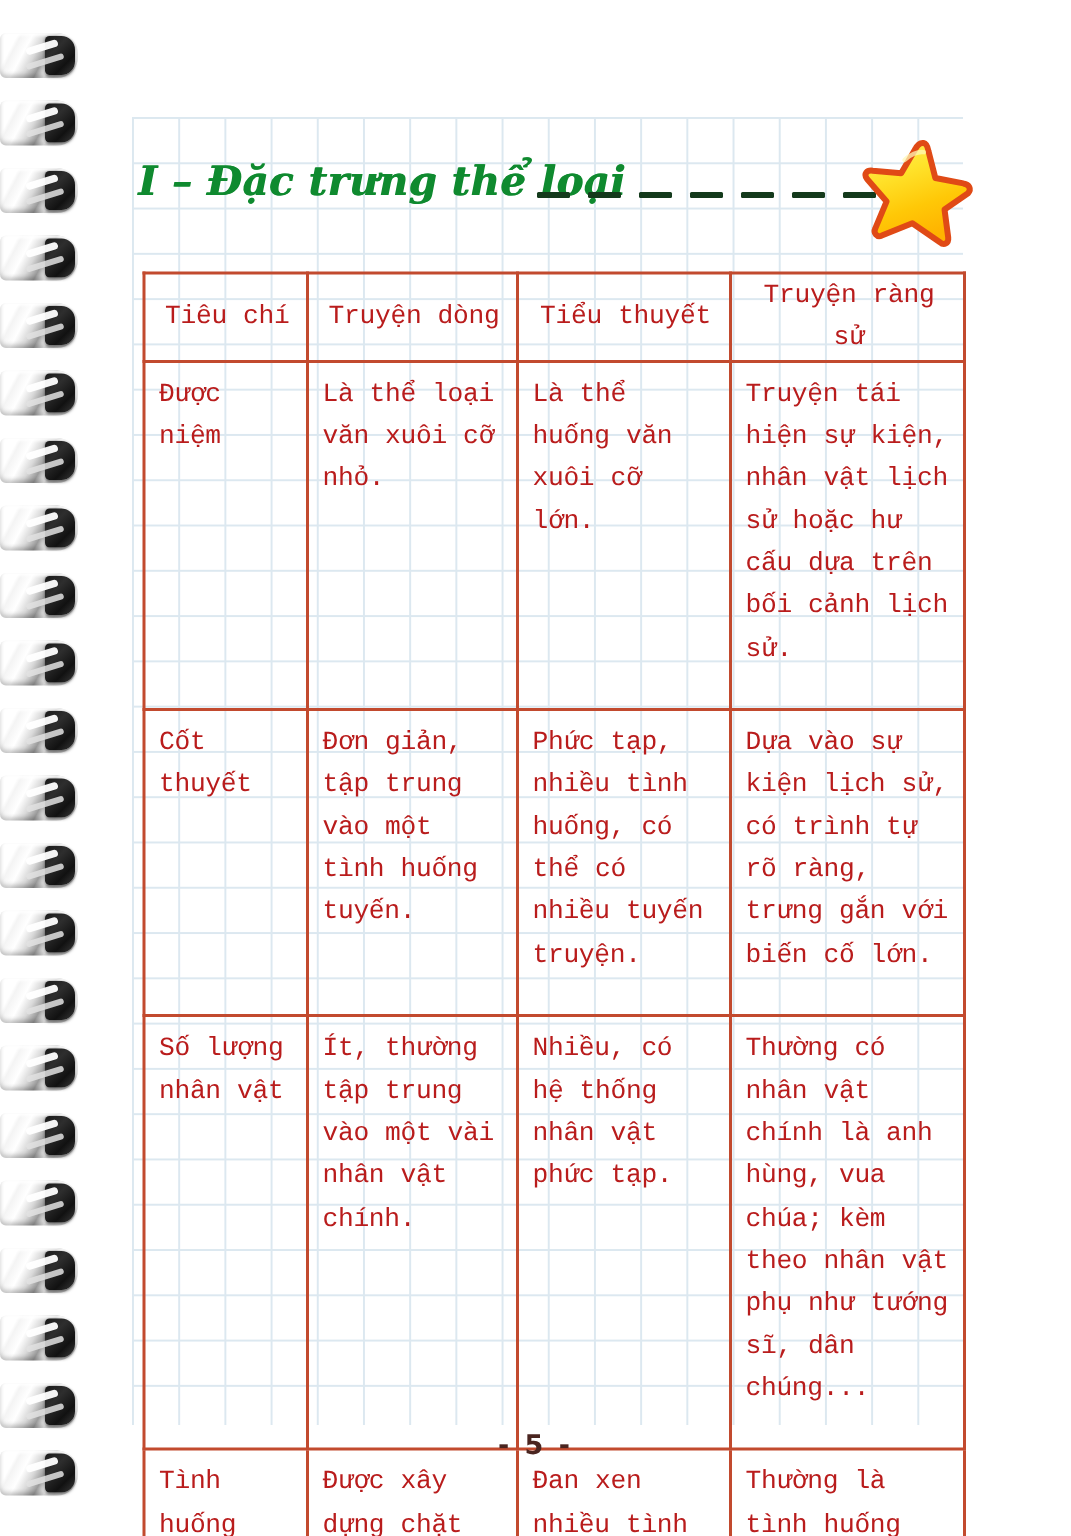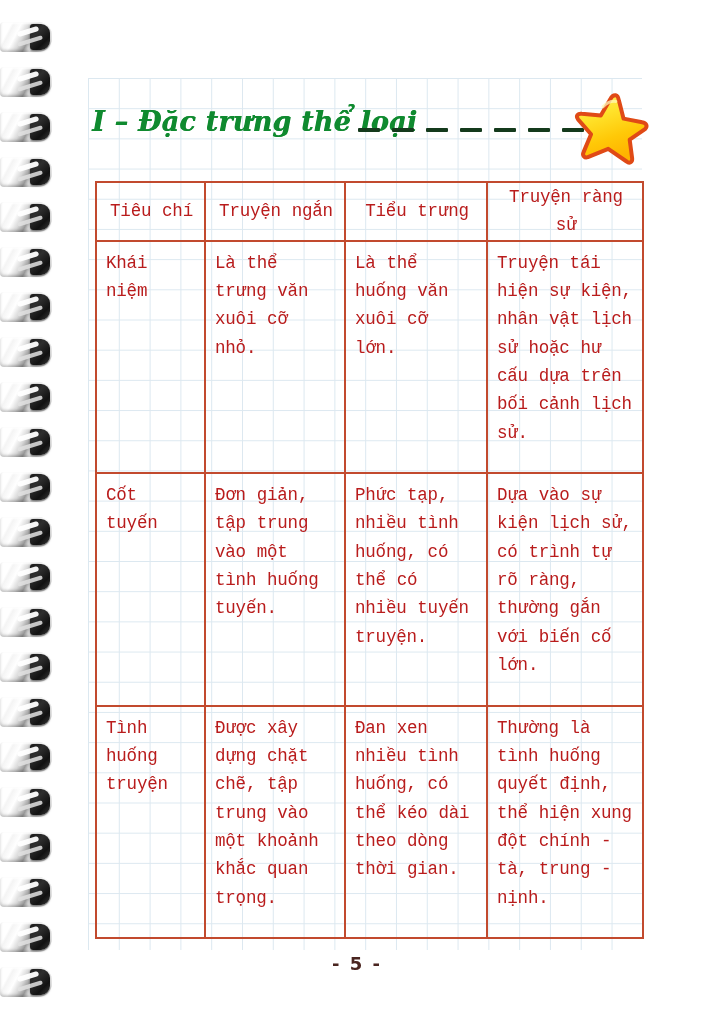--- a/index.html
+++ b/index.html
@@ -376,39 +376,45 @@
   <table id="table">
     <colgroup>
       <col class="c0">
         <col class="c1">
         <col class="c2">
         <col class="c3">
     </colgroup>
     <tbody>
       <tr class="header-row">
         <td>Tiêu chí</td>
-        <td>Truyện ngắn</td>
-        <td>Tiểu trưng</td>
+        <td>Truyện dòng</td>
+        <td>Tiểu thuyết</td>
         <td>Truyện ràng sử</td>
       </tr>
 
       <tr class="r1">
-        <td>Khái niệm</td>
-        <td>Là thể trưng văn xuôi cỡ nhỏ.</td>
+        <td>Được niệm</td>
+        <td>Là thể loại văn xuôi cỡ nhỏ.</td>
         <td>Là thể huống văn xuôi cỡ lớn.</td>
         <td>Truyện tái hiện sự kiện, nhân vật lịch sử hoặc hư cấu dựa trên bối cảnh lịch sử.</td>
       </tr>
 
       <tr class="r2">
-        <td>Cốt tuyến</td>
+        <td>Cốt thuyết</td>
         <td>Đơn giản, tập trung vào một tình huống tuyến.</td>
         <td>Phức tạp, nhiều tình huống, có thể có nhiều tuyến truyện.</td>
-        <td>Dựa vào sự kiện lịch sử, có trình tự rõ ràng, thường gắn với biến cố lớn.</td>
+        <td>Dựa vào sự kiện lịch sử, có trình tự rõ ràng, trưng gắn với biến cố lớn.</td>
       </tr>
 
+      <tr class="r3">
+        <td>Số lượng nhân vật</td>
+        <td>Ít, thường tập trung vào một vài nhân vật chính.</td>
+        <td>Nhiều, có hệ thống nhân vật phức tạp.</td>
+        <td>Thường có nhân vật chính là anh hùng, vua chúa; kèm theo nhân vật phụ như tướng sĩ, dân chúng...</td>
+      </tr>
 
       <tr class="r4">
         <td>Tình huống truyện</td>
         <td>Được xây dựng chặt chẽ, tập trung vào một khoảnh khắc quan trọng.</td>
         <td>Đan xen nhiều tình huống, có thể kéo dài theo dòng thời gian.</td>
         <td>Thường là tình huống quyết định, thể hiện xung đột chính - tà, trung - nịnh.</td>
       </tr>
     </tbody>
   </table>
 

